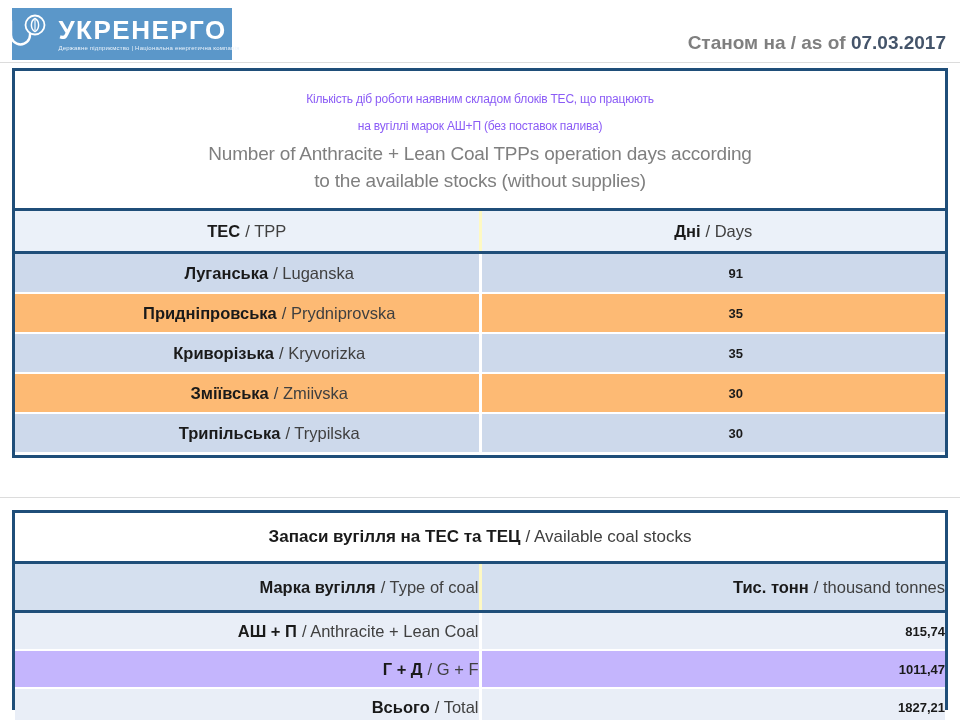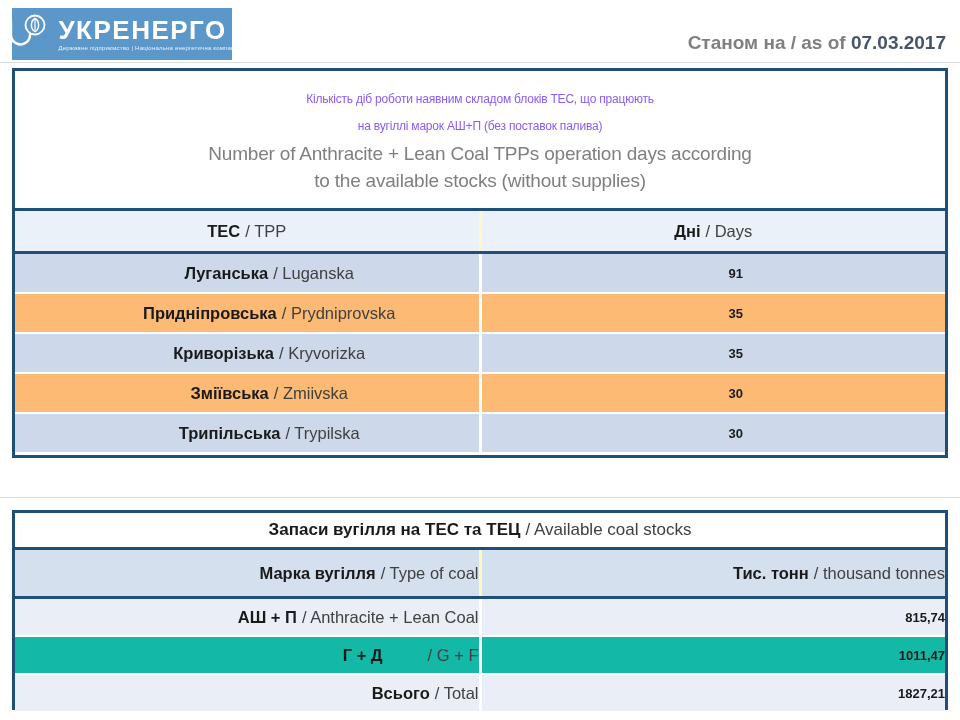--- a/index.html
+++ b/index.html
@@ -27,36 +27,36 @@
   .tbl1{top:68px;height:384px;}
   .tbl2{top:510px;height:194px;}
 
   .navy-sep{height:3px;background:#1f4e79;}
 
   .t1-title{height:137px;display:flex;flex-direction:column;align-items:center;justify-content:center;
             text-align:center;background:#ffffff;line-height:27px;}
   .title-ua{color:#8b5cf6;font-size:12px;letter-spacing:-0.2px;}
   .title-en{color:#7f7f7f;font-size:19px;letter-spacing:-0.2px;}
 
-  .t2-title{height:34px;display:flex;align-items:center;justify-content:center;background:#ffffff;
+  .t2-title{height:48px;display:flex;align-items:center;justify-content:center;background:#ffffff;
             font-size:17px;border-radius:9px;}
 
   .grid2{display:grid;grid-template-columns:1fr 1fr;column-gap:3px;background:#fef9c3;}
   .cell{display:flex;align-items:center;justify-content:center;font-size:16.5px;white-space:nowrap;}
   .hdr1 .cell{height:40px;background:#ebf1f9;}
   .hdr2 .cell{height:46px;background:#d5e0ef;justify-content:flex-end;}
 
   .tbody{display:grid;background:#ffffff;row-gap:2px;}
   .tbody .row{display:grid;grid-template-columns:1fr 1fr;column-gap:3px;}
   .tbody1 .row .cell{height:38px;padding-left:45px;}
   .tbody2 .row .cell{height:36px;justify-content:flex-end;}
   .band-a .cell{background:#cdd9eb;}
   .band-b .cell{background:#fdba74;text-align:right;}
   .band-c .cell{background:#e9eef7;}
-  .band-d .cell{background:#14b8a6;gap:40px;}
+  .band-d .cell{background:#c4b5fd;}
 
   .ua{font-weight:bold;color:#1a1a1a;}
   .en{color:#404040;font-weight:normal;margin-left:5px;}
   .num{font-weight:bold;color:#1a1a1a;font-size:13px;}
 </style>
 </head>
 <body>
 
 <div class="page">
 

